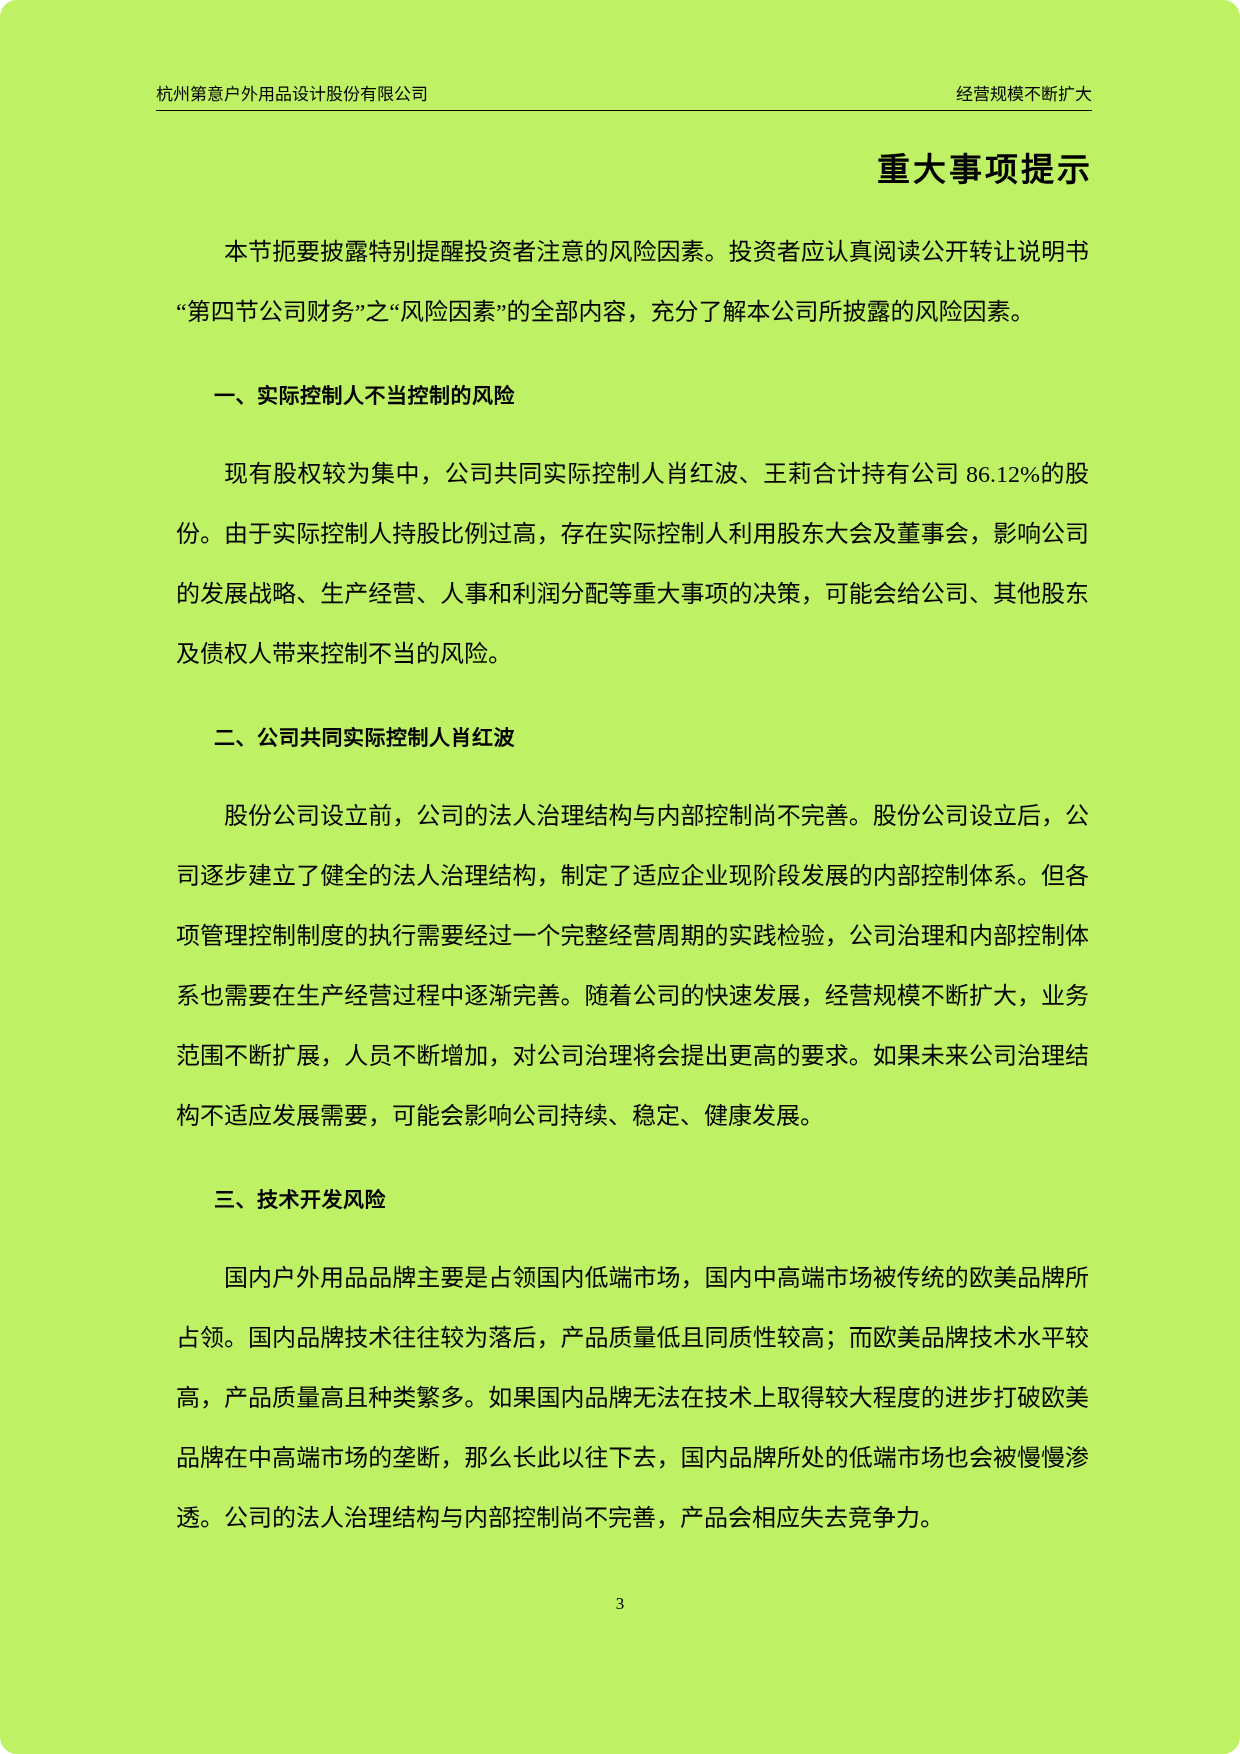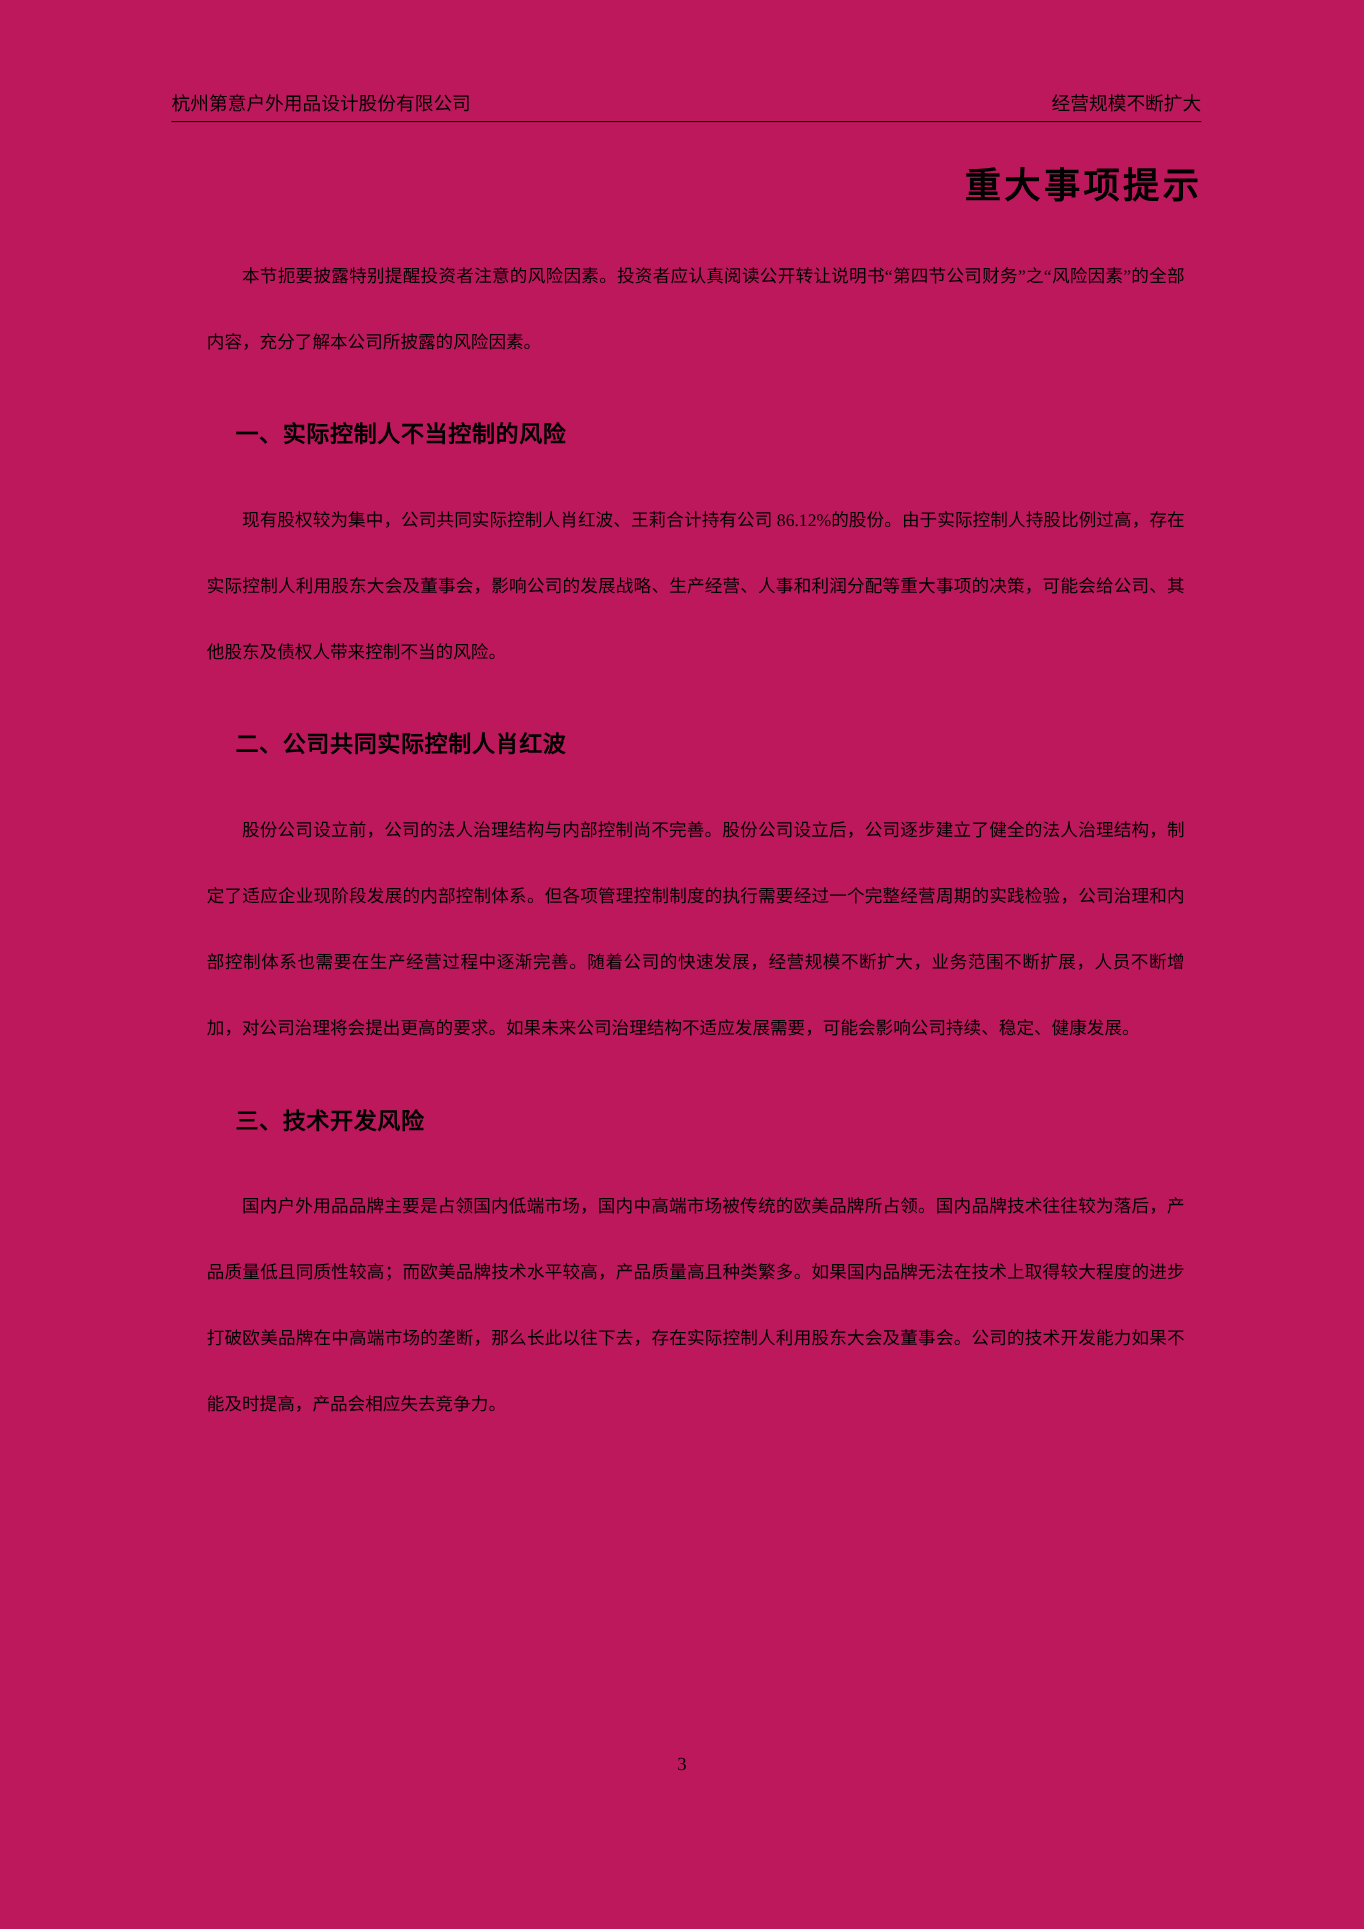--- a/index.html
+++ b/index.html
@@ -4,25 +4,26 @@
 <style>
   html, body {
     margin: 0;
     padding: 0;
     background: #ffffff;
   }
   .page {
     position: relative;
     width: 1240px;
     height: 1754px;
-    background: #be185d;
+    background: #bef264;
     color: #000000;
     font-family: "Liberation Serif", "DejaVu Serif", serif;
     overflow: hidden;
     box-sizing: border-box;
+    border-radius: 17px;
   }
   .doc-header {
     position: absolute;
     top: 84px;
     left: 156px;
     right: 148px;
     display: flex;
     justify-content: space-between;
     align-items: flex-end;
     font-size: 17px;
@@ -39,23 +40,23 @@
   .doc-title {
     margin: 16px 0 0 0;
     text-align: right;
     font-size: 33px;
     font-weight: bold;
     letter-spacing: 3px;
     line-height: 48px;
     font-family: "Liberation Serif", "DejaVu Serif", serif;
   }
   .body-para {
-    margin: 16px;
+    margin: 4px;
     margin-top: 28px;
-    font-size: 16px;
+    font-size: 24px;
     line-height: 60px;
     text-align: justify;
     text-indent: 2em;
     word-break: break-all;
   }
   .doc-section {
     margin-top: 28px;
   }
   .section-heading {
     margin: 0;
@@ -97,21 +98,21 @@
     <p class="body-para">现有股权较为集中，公司共同实际控制人肖红波、王莉合计持有公司 86.12%的股份。由于实际控制人持股比例过高，存在实际控制人利用股东大会及董事会，影响公司的发展战略、生产经营、人事和利润分配等重大事项的决策，可能会给公司、其他股东及债权人带来控制不当的风险。</p>
   </section>
 
   <section class="doc-section">
     <h2 class="section-heading">二、公司共同实际控制人肖红波</h2>
     <p class="body-para">股份公司设立前，公司的法人治理结构与内部控制尚不完善。股份公司设立后，公司逐步建立了健全的法人治理结构，制定了适应企业现阶段发展的内部控制体系。但各项管理控制制度的执行需要经过一个完整经营周期的实践检验，公司治理和内部控制体系也需要在生产经营过程中逐渐完善。随着公司的快速发展，经营规模不断扩大，业务范围不断扩展，人员不断增加，对公司治理将会提出更高的要求。如果未来公司治理结构不适应发展需要，可能会影响公司持续、稳定、健康发展。</p>
   </section>
 
   <section class="doc-section">
     <h2 class="section-heading">三、技术开发风险</h2>
-    <p class="body-para">国内户外用品品牌主要是占领国内低端市场，国内中高端市场被传统的欧美品牌所占领。国内品牌技术往往较为落后，产品质量低且同质性较高；而欧美品牌技术水平较高，产品质量高且种类繁多。如果国内品牌无法在技术上取得较大程度的进步打破欧美品牌在中高端市场的垄断，那么长此以往下去，存在实际控制人利用股东大会及董事会。公司的技术开发能力如果不能及时提高，产品会相应失去竞争力。</p>
+    <p class="body-para">国内户外用品品牌主要是占领国内低端市场，国内中高端市场被传统的欧美品牌所占领。国内品牌技术往往较为落后，产品质量低且同质性较高；而欧美品牌技术水平较高，产品质量高且种类繁多。如果国内品牌无法在技术上取得较大程度的进步打破欧美品牌在中高端市场的垄断，那么长此以往下去，国内品牌所处的低端市场也会被慢慢渗透。公司的法人治理结构与内部控制尚不完善，产品会相应失去竞争力。</p>
   </section>
 </div>
   </main>
 
   <footer class="doc-footer">
     <span>3</span>
   </footer>
 
 </div>
 

